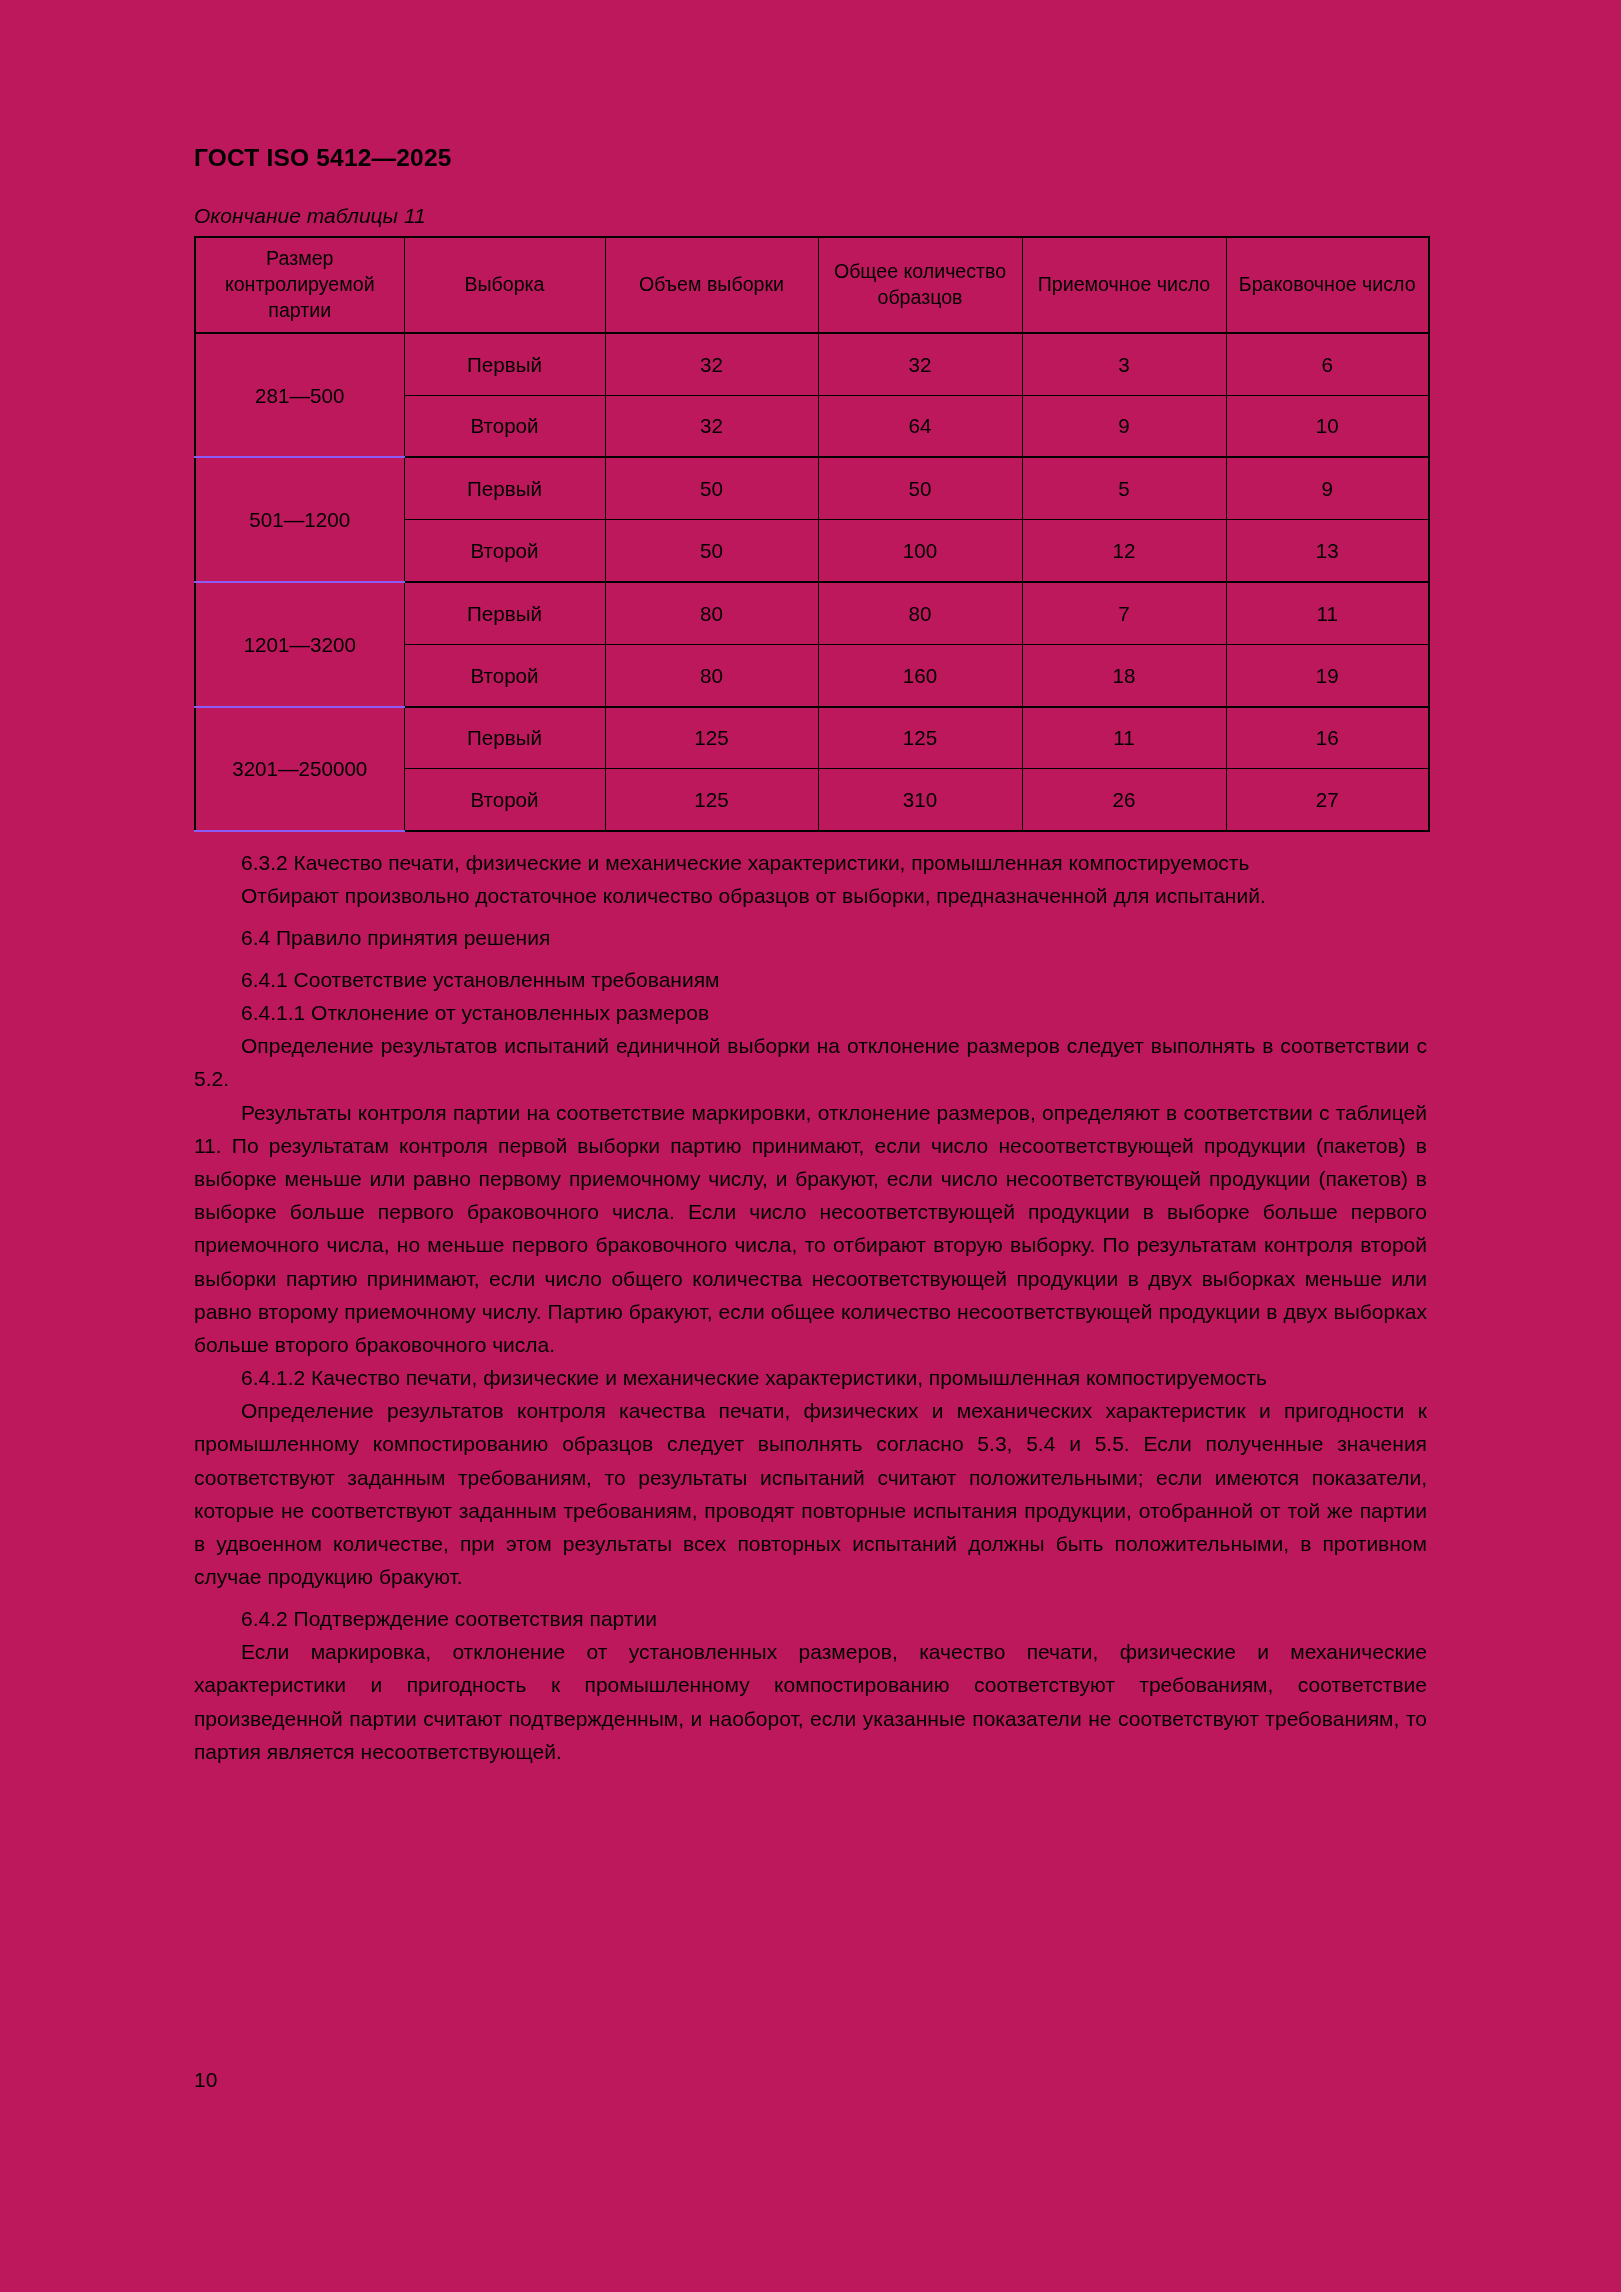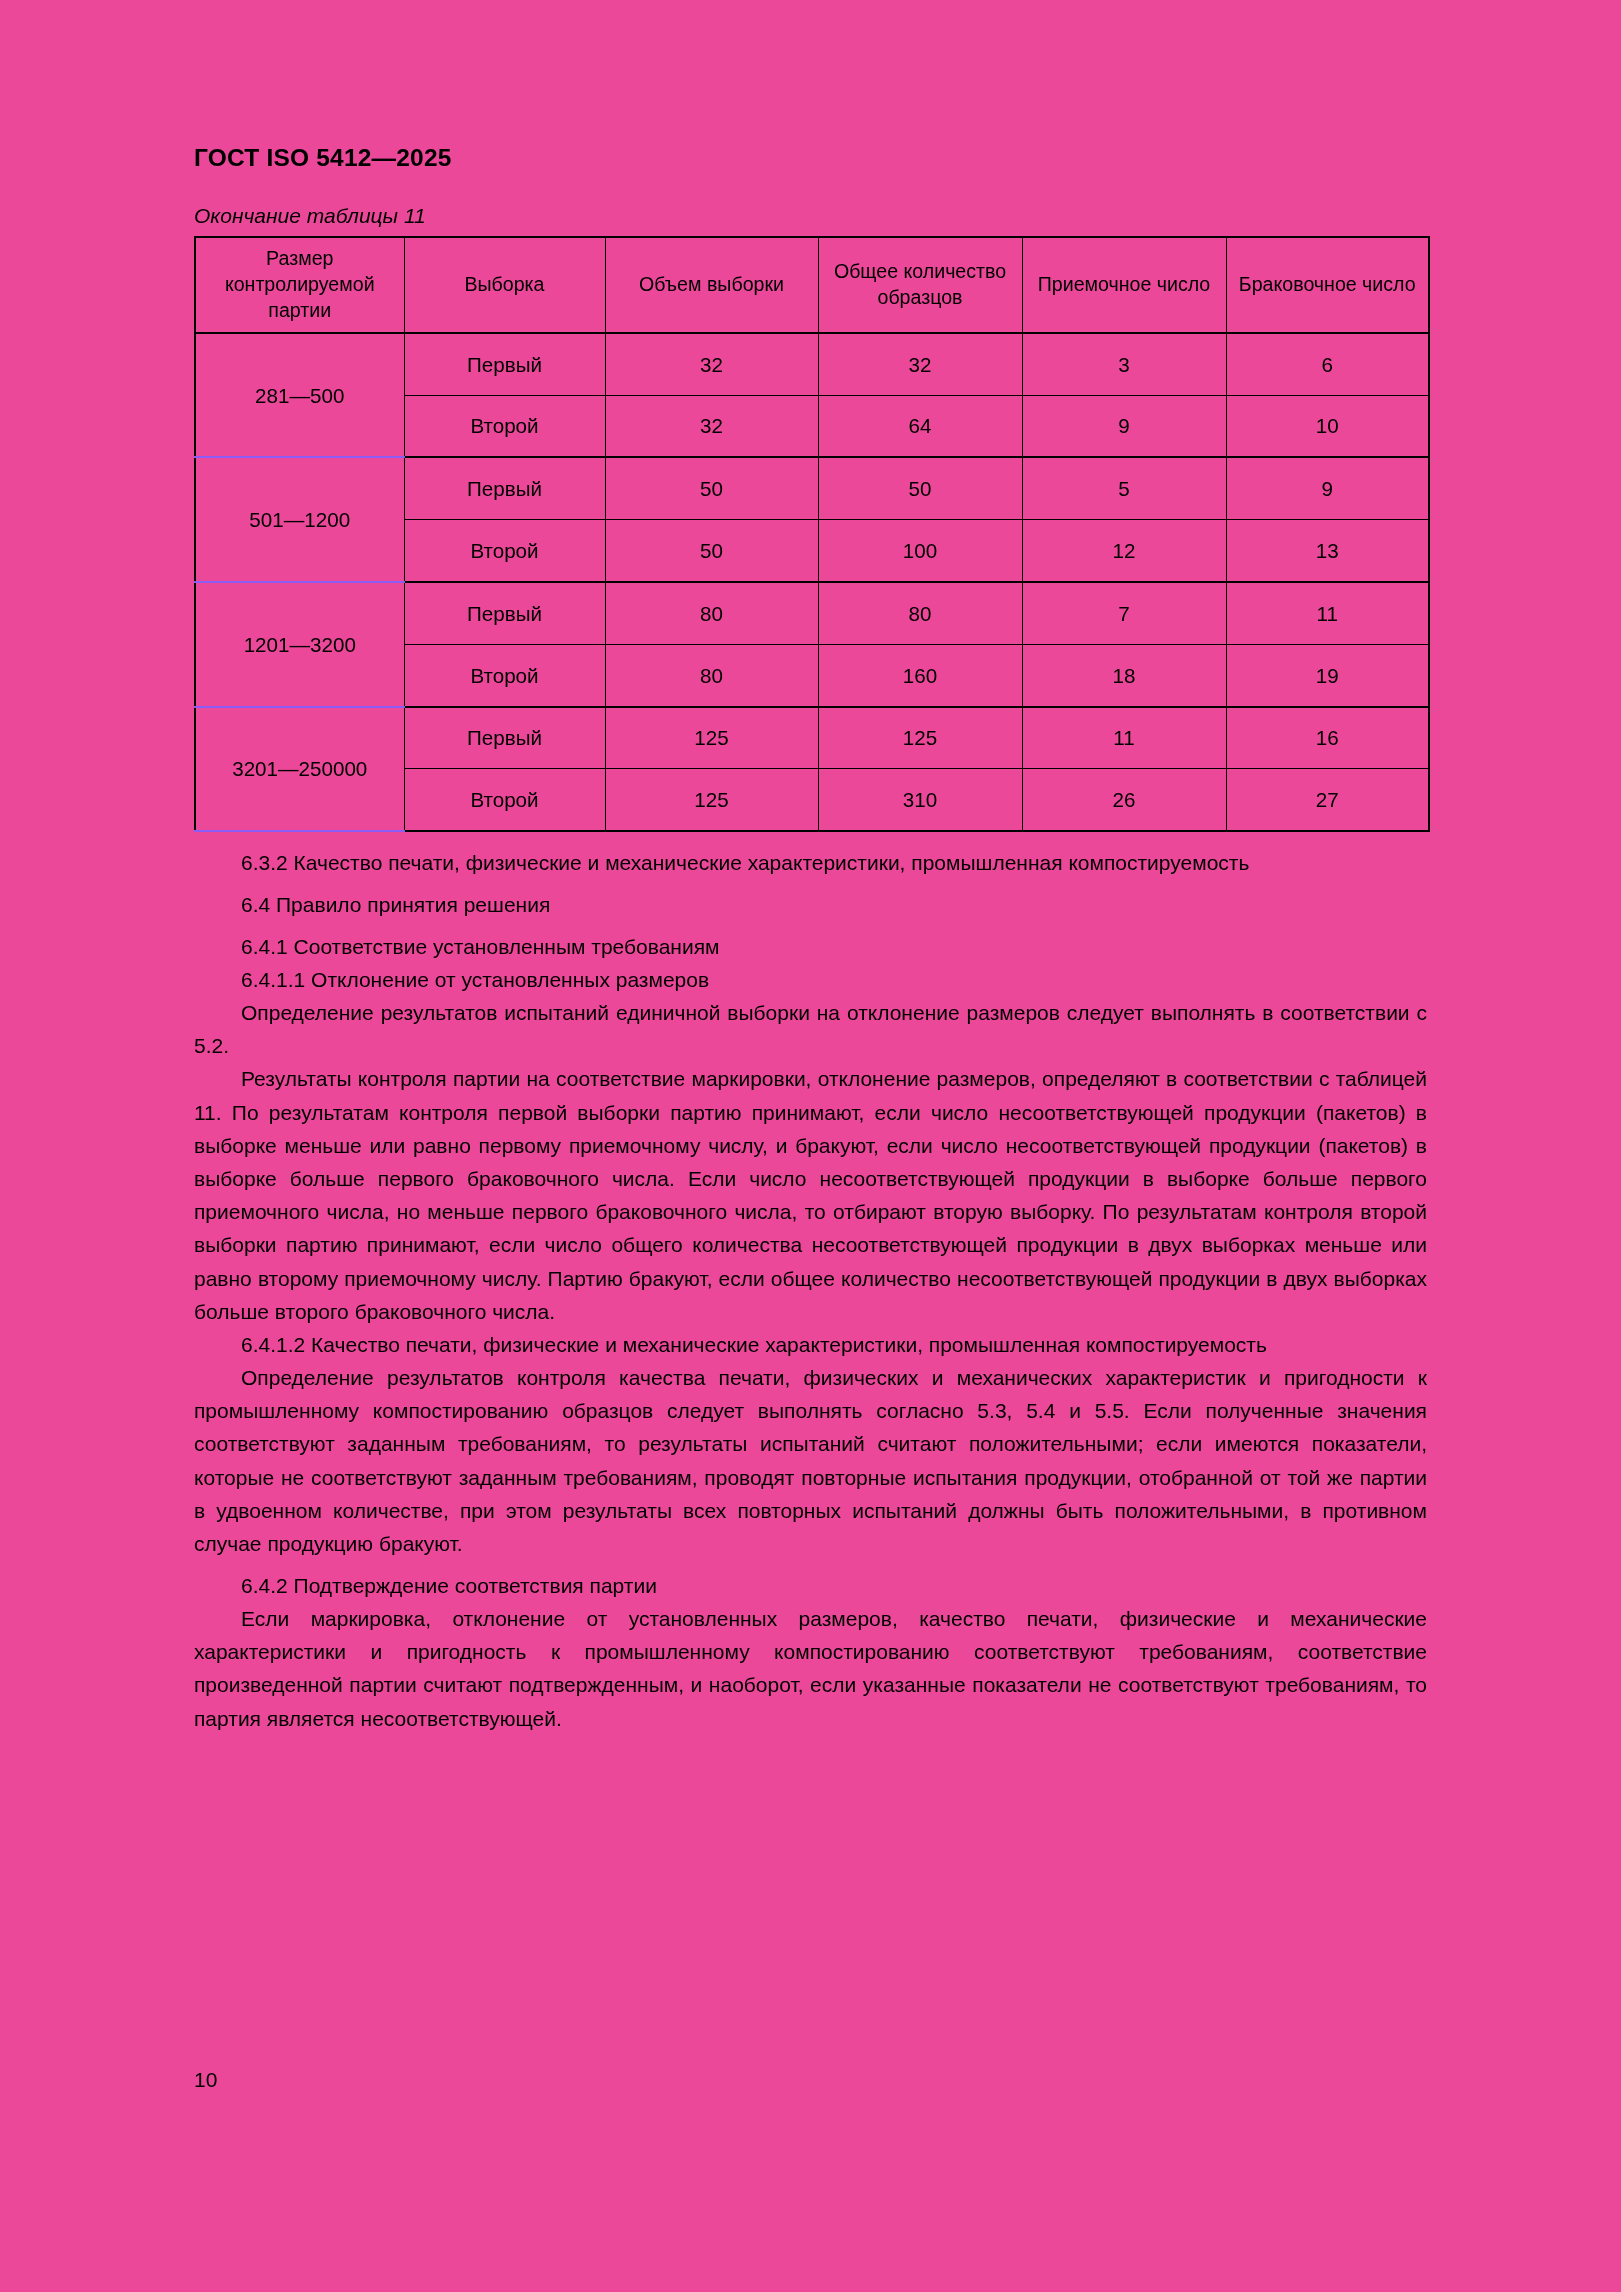--- a/index.html
+++ b/index.html
@@ -8,21 +8,21 @@
     background: #ffffff;
   }
   body {
     font-family: "Liberation Sans", sans-serif;
     color: #000000;
   }
   .page {
     position: relative;
     width: 1621px;
     height: 2293px;
-    background: #ec4899;
+    background: #be185d;
     box-sizing: border-box;
     padding: 0;
     overflow: hidden;
   }
   .content {
     position: absolute;
     left: 194px;
     top: 0;
     width: 1233px;
   }
@@ -213,20 +213,21 @@
           <td>310</td>
           <td>26</td>
           <td>27</td>
         </tr>
       </tbody>
     </table>
 
     <div class="spacer-md"></div>
 
     <p class="h-bold">6.3.2  Качество печати, физические и механические характеристики, промышленная компостируемость</p>
+    <p class="indent">Отбирают произвольно достаточное количество образцов от выборки, предназначенной для испытаний.</p>
 
     <div class="spacer-sm"></div>
     <p class="h-bold">6.4  Правило принятия решения</p>
 
     <div class="spacer-sm"></div>
     <p class="h-bold">6.4.1  Соответствие установленным требованиям</p>
 
     <p class="h-plain">6.4.1.1  Отклонение от установленных размеров</p>
     <p class="indent">Определение результатов испытаний единичной выборки на отклонение размеров следует выполнять в соответствии с 5.2.</p>
     <p class="indent">Результаты контроля партии на соответствие маркировки, отклонение размеров, определяют в соответствии с таблицей 11. По результатам контроля первой выборки партию принимают, если число несоответствующей продукции (пакетов) в выборке меньше или равно первому приемочному числу, и бракуют, если число несоответствующей продукции (пакетов) в выборке больше первого браковочного числа. Если число несоответствующей продукции в выборке больше первого приемочного числа, но меньше первого браковочного числа, то отбирают вторую выборку. По результатам контроля второй выборки партию принимают, если число общего количества несоответствующей продукции в двух выборках меньше или равно второму приемочному числу. Партию бракуют, если общее количество несоответствующей продукции в двух выборках больше второго браковочного числа.</p>

